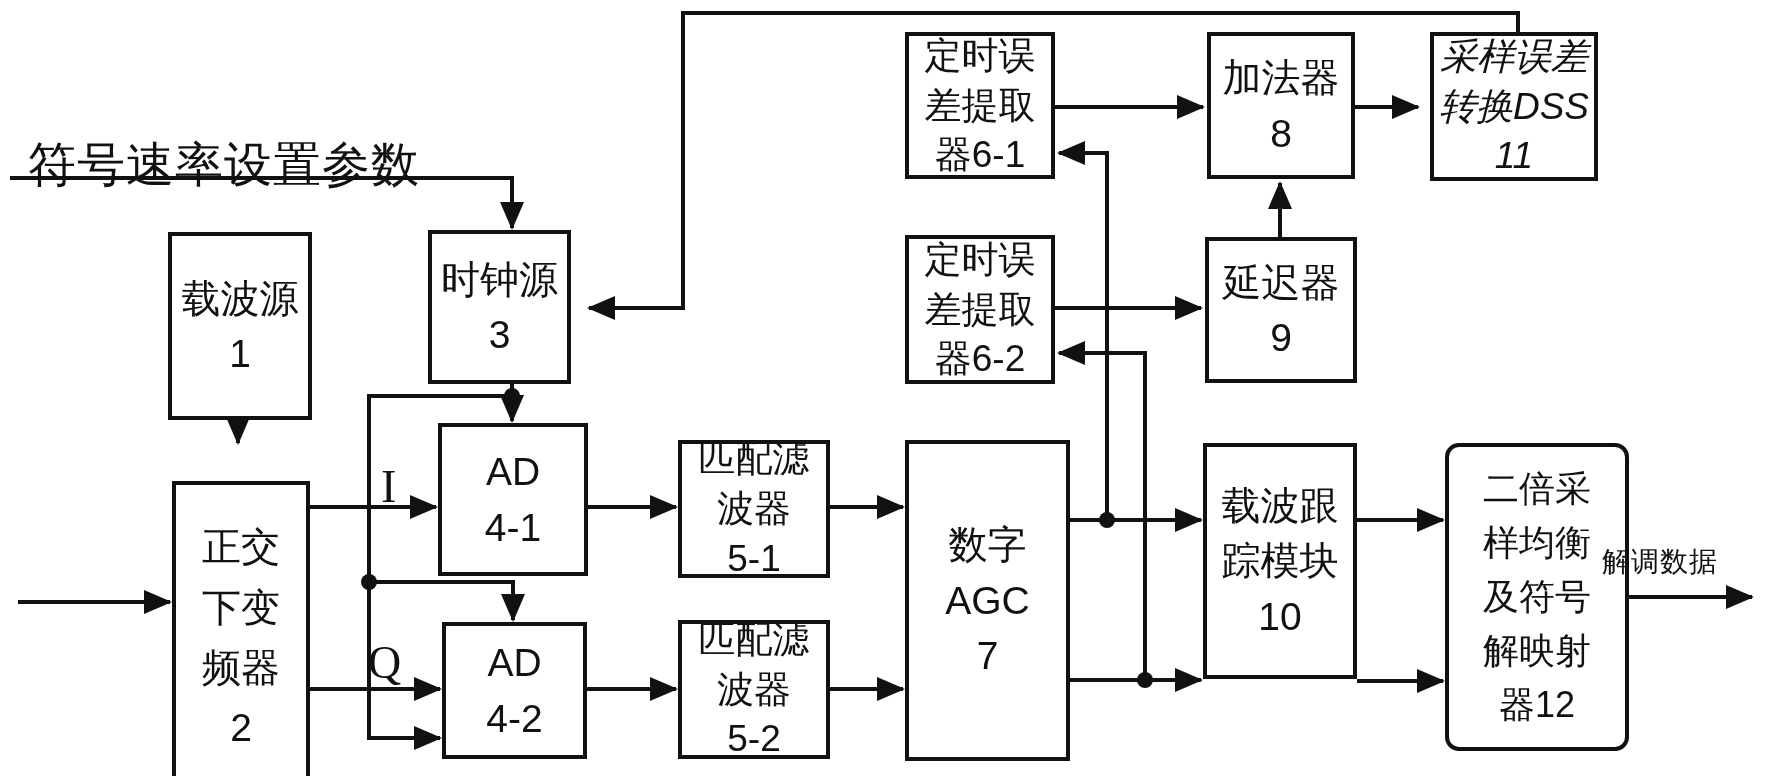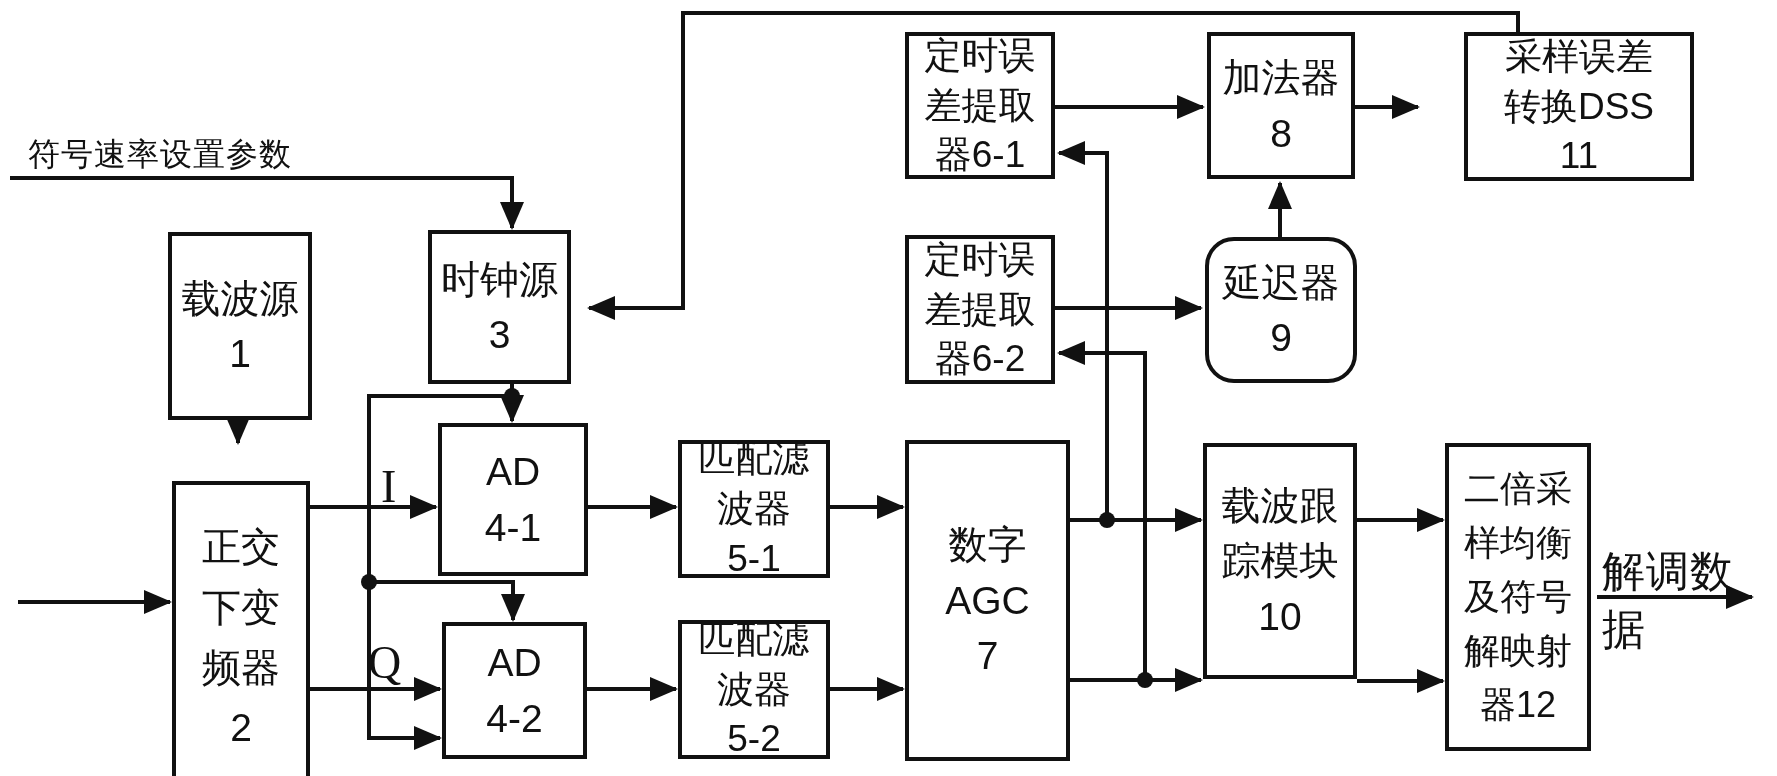--- a/index.html
+++ b/index.html
@@ -30,36 +30,36 @@
   .b2 {left:172px; top:445px; width:138px; height:314px; line-height:1.55;margin-top:36px;}
   .b3 {left:428px; top:230px; width:143px; height:154px;}
   .b41{left:438px; top:423px; width:150px; height:153px;}
   .b42{left:442px; top:622px; width:145px; height:137px;}
   .b51{left:678px; top:440px; width:152px; height:138px; font-size:37px;line-height:1.35;}
   .b52{left:678px; top:620px; width:152px; height:139px; font-size:37px;line-height:1.35;}
   .b61{left:905px; top:32px;  width:150px; height:147px; font-size:37px;line-height:1.35;}
   .b62{left:905px; top:235px; width:150px; height:149px; font-size:37px;line-height:1.35;}
   .b7 {left:905px; top:440px; width:165px; height:321px;}
   .b8 {left:1207px;top:32px;  width:148px; height:147px;}
-  .b9 {left:1205px;top:237px; width:152px; height:146px;border-radius:29px;}
+  .b9 {left:1205px;top:237px; width:152px; height:146px;}
   .b10{left:1203px;top:443px; width:154px; height:236px;}
-  .b11{left:1464px;top:32px;  width:230px; height:149px; font-size:37px;line-height:1.35;}
-  .b12{left:1445px;top:443px; width:146px; height:308px; font-size:36px;line-height:1.5;}
+  .b11{left:1430px;top:32px;  width:168px; height:149px; font-size:37px;line-height:1.35;font-style:italic;}
+  .b12{left:1445px;top:443px; width:184px; height:308px; font-size:36px;line-height:1.5;border-radius:14px;}
   
   .flabel{
     position:absolute;
     font-family:"Liberation Serif","DejaVu Serif",serif;
     color:#111;
     white-space:pre-line;
   }
-  .symbol-rate{left:28px; top:133px; font-size:32px; letter-spacing:1px;}
+  .symbol-rate{left:28px; top:133px; font-size:48px; letter-spacing:1px;}
   .if-input  {left:20px; top:510px; font-size:40px; line-height:46px;}
   .i-label   {left:381px; top:460px; font-size:46px;}
   .q-label   {left:368px; top:636px; font-size:46px;}
-  .out-label {left:1602px;top:543px; font-size:43px; letter-spacing:1px;}
+  .out-label {left:1602px;top:543px; font-size:28px; letter-spacing:1px;}
 </style>
 </head>
 <body>
 
 <div class="canvas">
 
   <svg class="wires" width="1777" height="776" viewBox="0 0 1777 776" fill="none" stroke="#111111" stroke-width="4">
     <defs>
       <marker id="ah" markerUnits="userSpaceOnUse" markerWidth="30" markerHeight="26" refX="26" refY="12" orient="auto">
         <path d="M0,0 L28,12 L0,24 Z" fill="#111111" stroke="none"></path>

